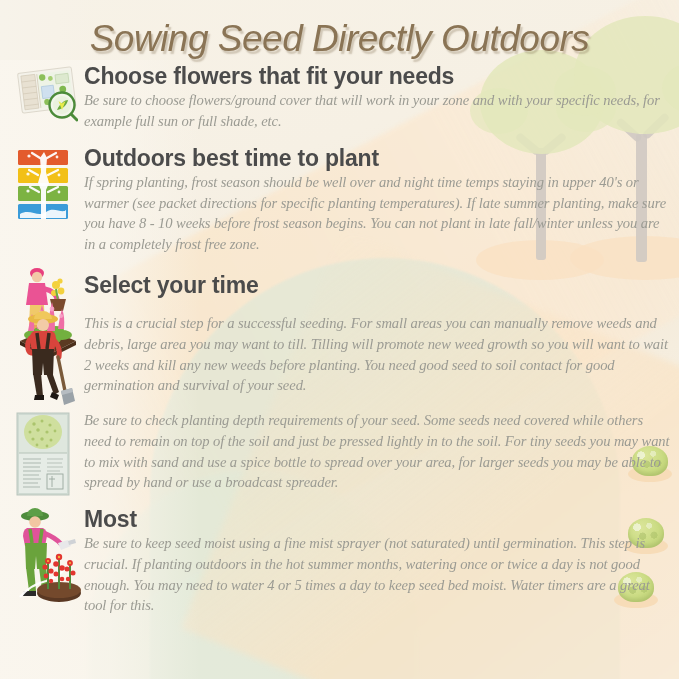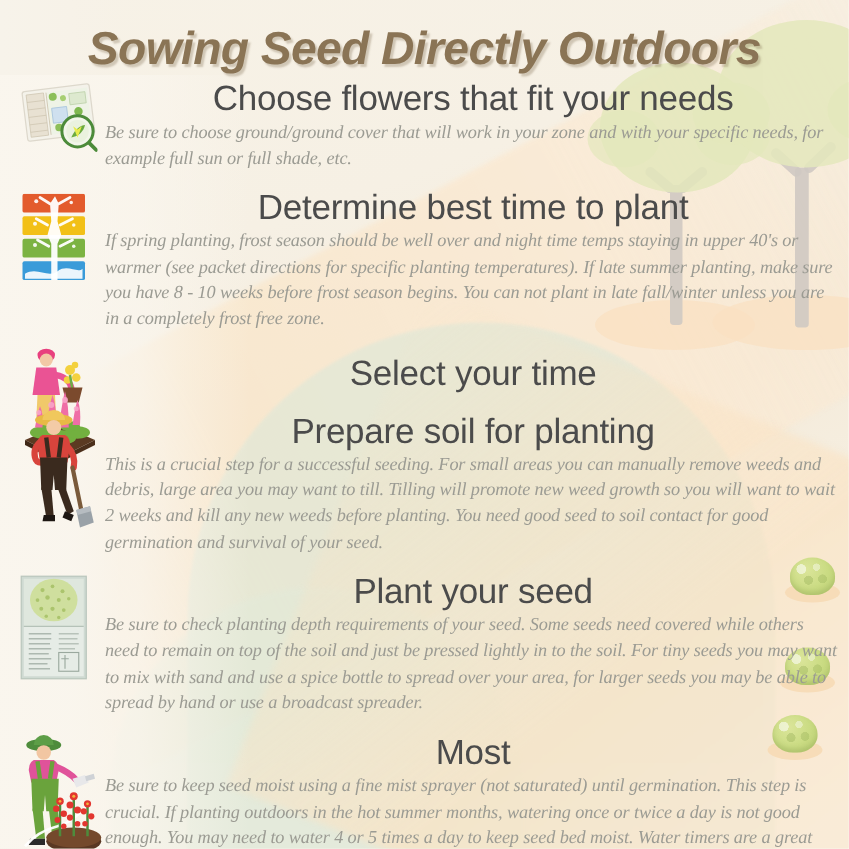--- a/index.html
+++ b/index.html
@@ -143,21 +143,21 @@
   }
 
   
   .title {
     position: absolute;
     left: 0; right: 0;
     top: 18px;
     text-align: center;
     font-family: "Liberation Sans", sans-serif;
     font-style: italic;
-    font-weight: bold;
+    font-weight: normal;
     font-size: 37px;
     letter-spacing: -0.5px;
     color: #8a7455;
     text-shadow: 2px 2.5px 1.5px rgba(120,100,70,.30);
     white-space: nowrap;
   }
 
   
   .sections {
     position: absolute;
@@ -180,27 +180,26 @@
     position: absolute;
     left: 8px;
     top: 2px;
   }
   .text-col {
     flex: 1 1 auto;
     padding-right: 6px;
   }
   .sec-head {
     font-family: "Liberation Sans", sans-serif;
-    font-weight: normal;
-    font-size: 28px;
+    font-weight: bold;
+    font-size: 23px;
     line-height: 1.1;
     color: #4b4b4b;
     margin: 0 0 1px 0;
     letter-spacing: -0.2px;
-    text-align: center;
   }
   .sec-body {
     font-family: "Liberation Serif", serif;
     font-style: italic;
     font-size: 14.6px;
     line-height: 1.42;
     color: #9b9b93;
     margin: 0;
     letter-spacing: -0.1px;
   }
@@ -291,21 +290,21 @@
               <circle cx="13" cy="13" r="9" fill="#eaf2de"></circle>
               <path d="M8 18c3-7 8-10 11-10-1 5-5 9-11 10z" fill="#6cab3f"></path>
               <path d="M13 18 L9.5 9 L13 11.5 L16.5 9 Z" fill="#e8eb4c"></path>
               <path d="M22.5 22.5 L28 28" stroke="#4c8b3a" stroke-width="3" stroke-linecap="round"></path>
             </g>
           </svg>
         </div>
       </div>
       <div class="text-col">
         <div class="sec-head">Choose flowers that fit your needs</div>
-        <div class="sec-body">Be sure to choose ground/ground cover  that will work in your zone and with your specific needs, for example full sun or full shade, etc.</div>
+        <div class="sec-body">Be sure to choose flowers/ground cover  that will work in your zone and with your specific needs, for example full sun or full shade, etc.</div>
       </div>
     </div>
 
     <div class="section s1">
       <div class="icon-slot">
         <div class="icon-art" style="top:4px;">
           <svg class="ic" width="56" height="74" viewBox="0 0 56 74">
             <rect x="2" y="0" width="50" height="15" rx="1.5" fill="#e35b2d"></rect>
             <rect x="2" y="18" width="50" height="15" rx="1.5" fill="#f2c017"></rect>
             <rect x="2" y="36" width="50" height="15" rx="1.5" fill="#7cb342"></rect>
@@ -320,21 +319,21 @@
               <circle cx="12" cy="24" r="1.6"></circle>
                 <circle cx="43" cy="25" r="1.4"></circle>
               <circle cx="12" cy="41" r="1.6"></circle>
                 <circle cx="43" cy="42" r="1.4"></circle>
             </g>
             <path d="M4 64 C14 58, 22 68, 30 62 C38 56, 46 64, 50 60 L50 68 L4 68 Z" fill="#ffffff" opacity=".9"></path>
           </svg>
         </div>
       </div>
       <div class="text-col">
-        <div class="sec-head">Determine best time to plant</div>
+        <div class="sec-head">Outdoors best time to plant</div>
         <div class="sec-body">If spring planting, frost season should be well over and  night time temps staying in upper 40's or warmer (see packet directions for specific planting temperatures). If late summer planting, make sure you have 8 - 10 weeks before frost season begins. You can not plant in late fall/winter unless you are in a completely frost free zone.</div>
       </div>
     </div>
 
     <div class="section s2">
       <div class="icon-slot">
         <div class="icon-art" style="top:-14px; left:6px;">
           <svg class="ic" width="66" height="104" viewBox="0 0 66 104">
 
             <path d="M16 14 a7 5 0 0 1 14 0 a7 6 0 0 1 -14 0z" fill="#e8407e"></path>
@@ -411,21 +410,20 @@
 
             <path d="M35 32 q8 8 6 18" stroke="#d8443c" stroke-width="5" fill="none" stroke-linecap="round"></path>
 
             <path d="M40 50 L47 84" stroke="#7a5a3a" stroke-width="3.4" stroke-linecap="round"></path>
             <path d="M43 84 l11 -3 l3 13 l-11 4z" fill="#9aa2a8"></path>
             <path d="M43 84 l11 -3 l1 4 l-11 3z" fill="#b6bcc1"></path>
           </svg>
         </div>
       </div>
       <div class="text-col">
-        <div class="sec-head">Prepare soil for planting</div>
         <div class="sec-body">This is a crucial step for a successful seeding. For small areas you can manually remove weeds and debris, large area you may want to till. Tilling will promote new weed growth so you will want to wait 2 weeks and kill any new weeds before planting. You need good seed to soil contact for good germination and survival of your seed.</div>
       </div>
     </div>
 
     <div class="section s4">
       <div class="icon-slot">
         <div class="icon-art" style="top:2px; left:8px;">
           <svg class="ic" width="54" height="84" viewBox="0 0 54 84">
             <rect x="1" y="1" width="52" height="82" fill="#cfdad2" stroke="#bac6bd" stroke-width="1"></rect>
             <rect x="3" y="3" width="48" height="38" fill="#dfe7de"></rect>
@@ -451,21 +449,20 @@
             <g stroke="#9aa89e" stroke-width="1.05" opacity=".6">
               <path d="M31 47h16M31 51h15M31 55h16M31 59h13"></path>
             </g>
             <rect x="31" y="62" width="16" height="15" fill="none" stroke="#9aa89e" stroke-width=".9"></rect>
             <path d="M36 64 l0 11 M33 67 l6 0" stroke="#9aa89e" stroke-width=".9"></path>
             <path d="M3 41 h48" stroke="#b5c2b8" stroke-width="1"></path>
           </svg>
         </div>
       </div>
       <div class="text-col">
-        <div class="sec-head">Plant your seed</div>
         <div class="sec-body">Be sure to check planting depth requirements of  your seed.  Some seeds need covered while others need to remain on top of the soil and just be pressed lightly in to the  soil. For tiny seeds you may want to mix with sand and use a spice bottle to spread over your area, for larger seeds you may be able to spread by hand or use a broadcast spreader.</div>
       </div>
     </div>
 
     <div class="section s5">
       <div class="icon-slot">
         <div class="icon-art" style="top:-4px; left:4px;">
           <svg class="ic" width="72" height="100" viewBox="0 0 72 100">
 
             <ellipse cx="23" cy="13" rx="14" ry="5" fill="#4e8c3c"></ellipse>

